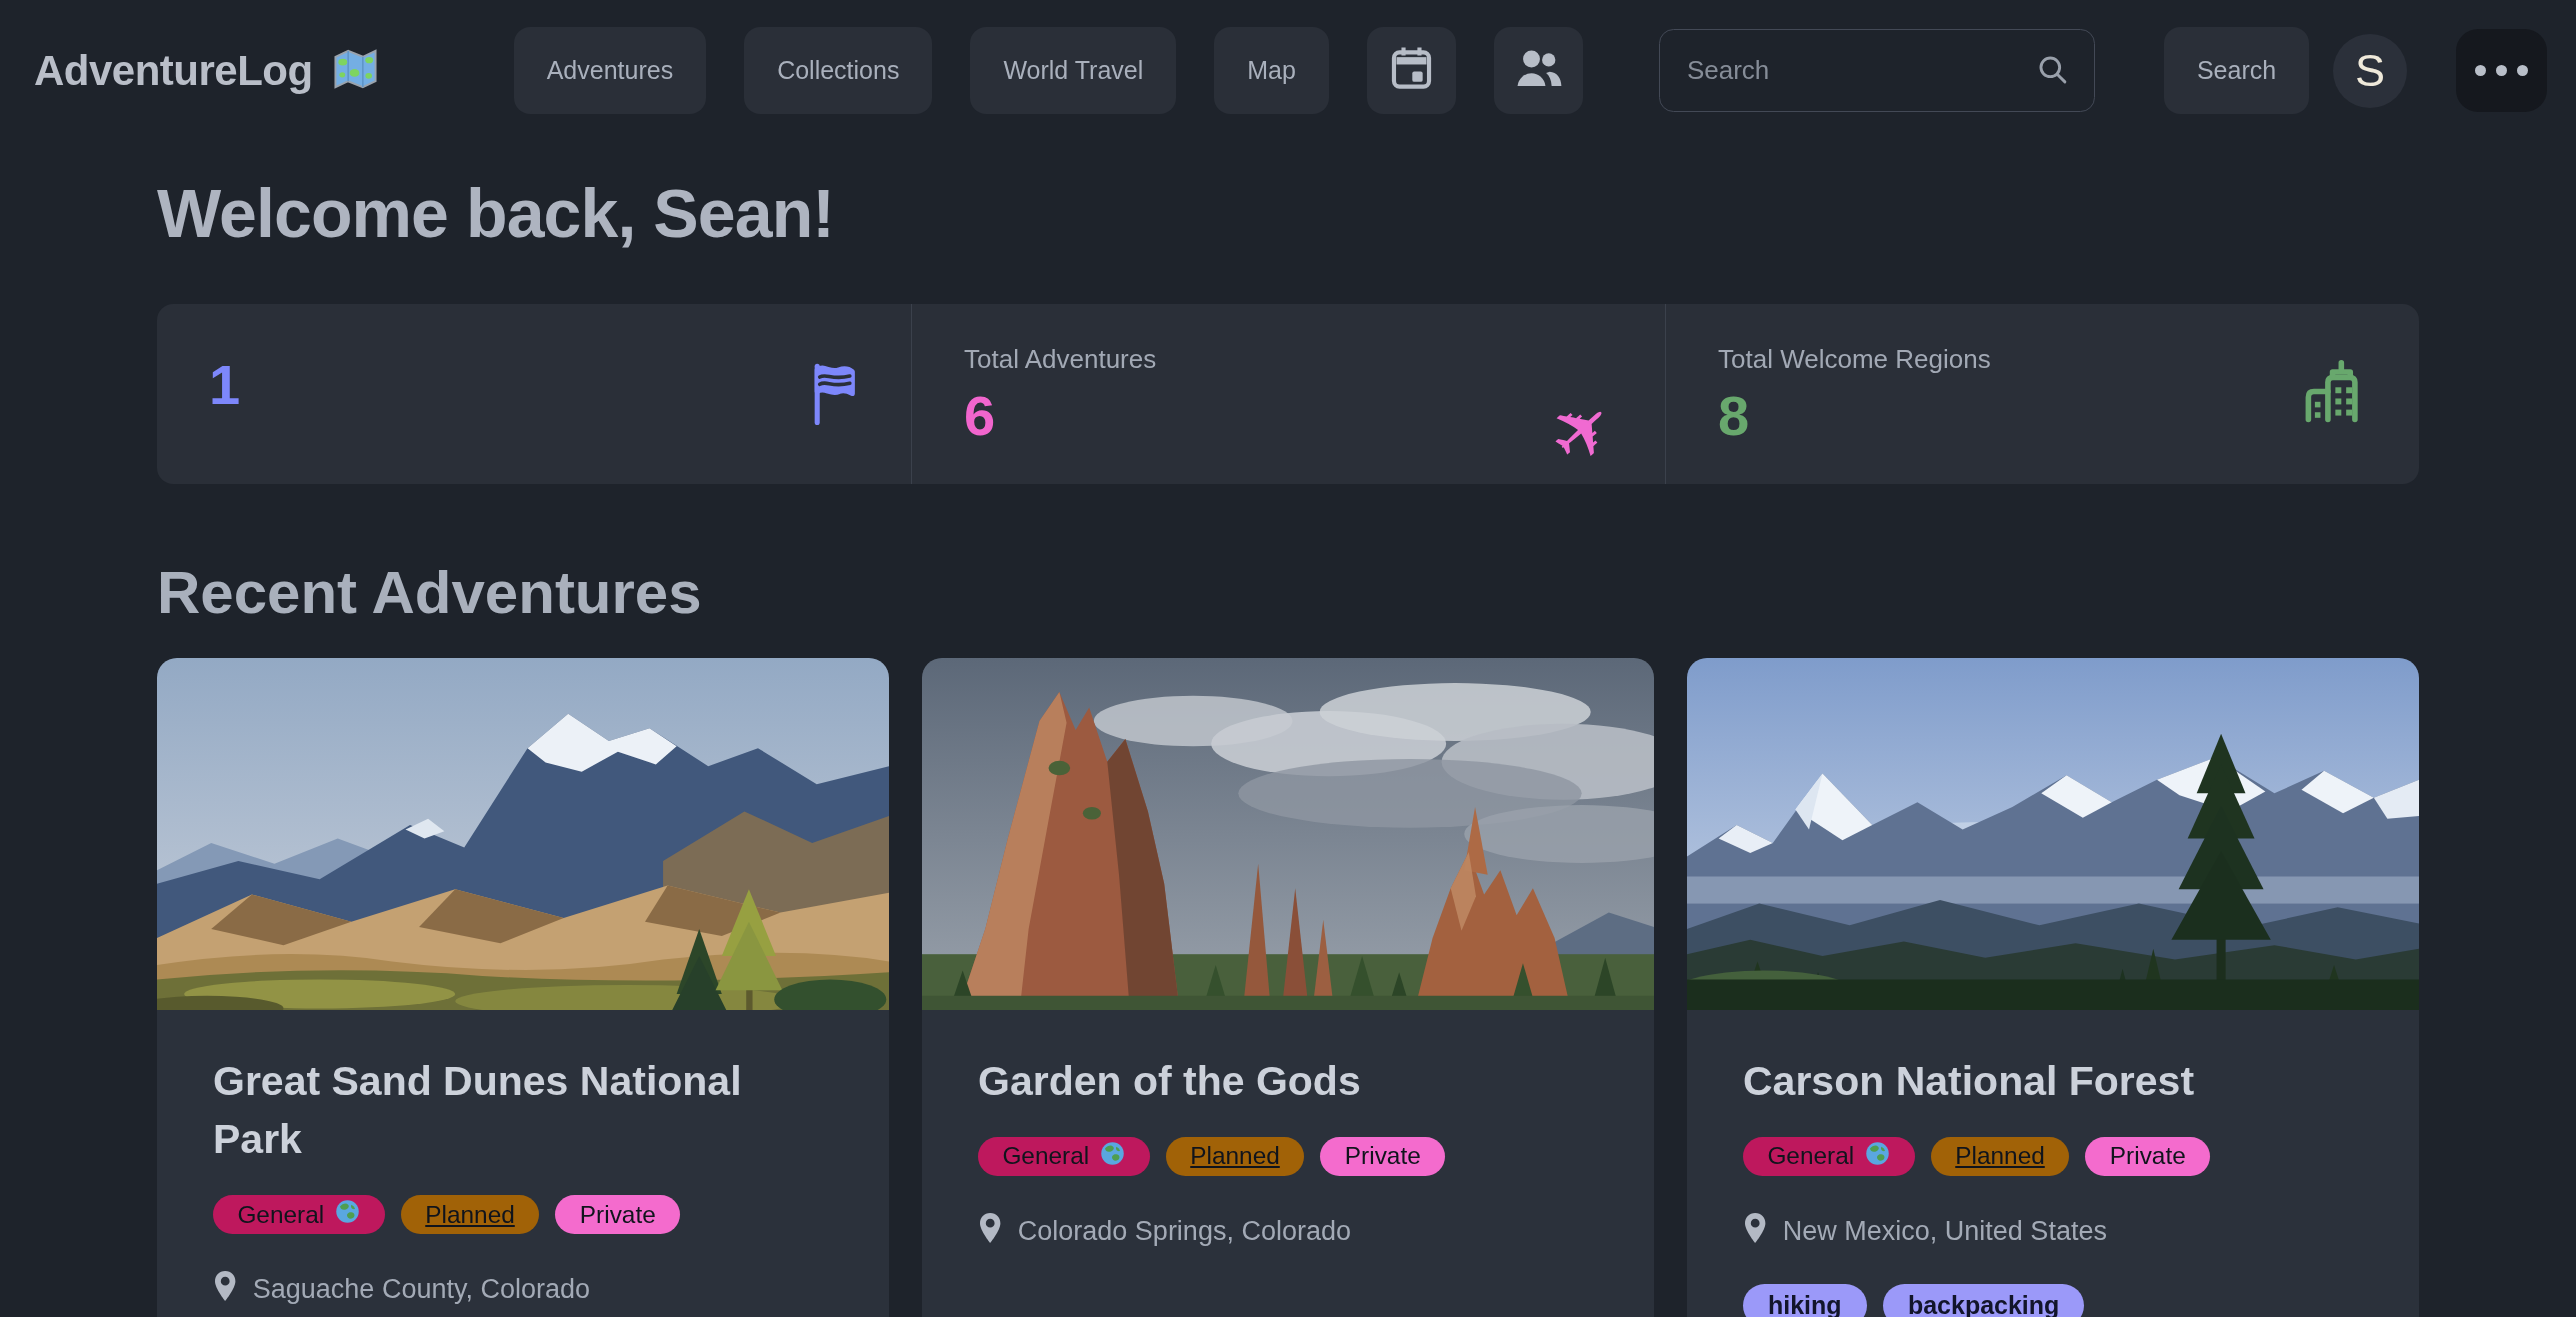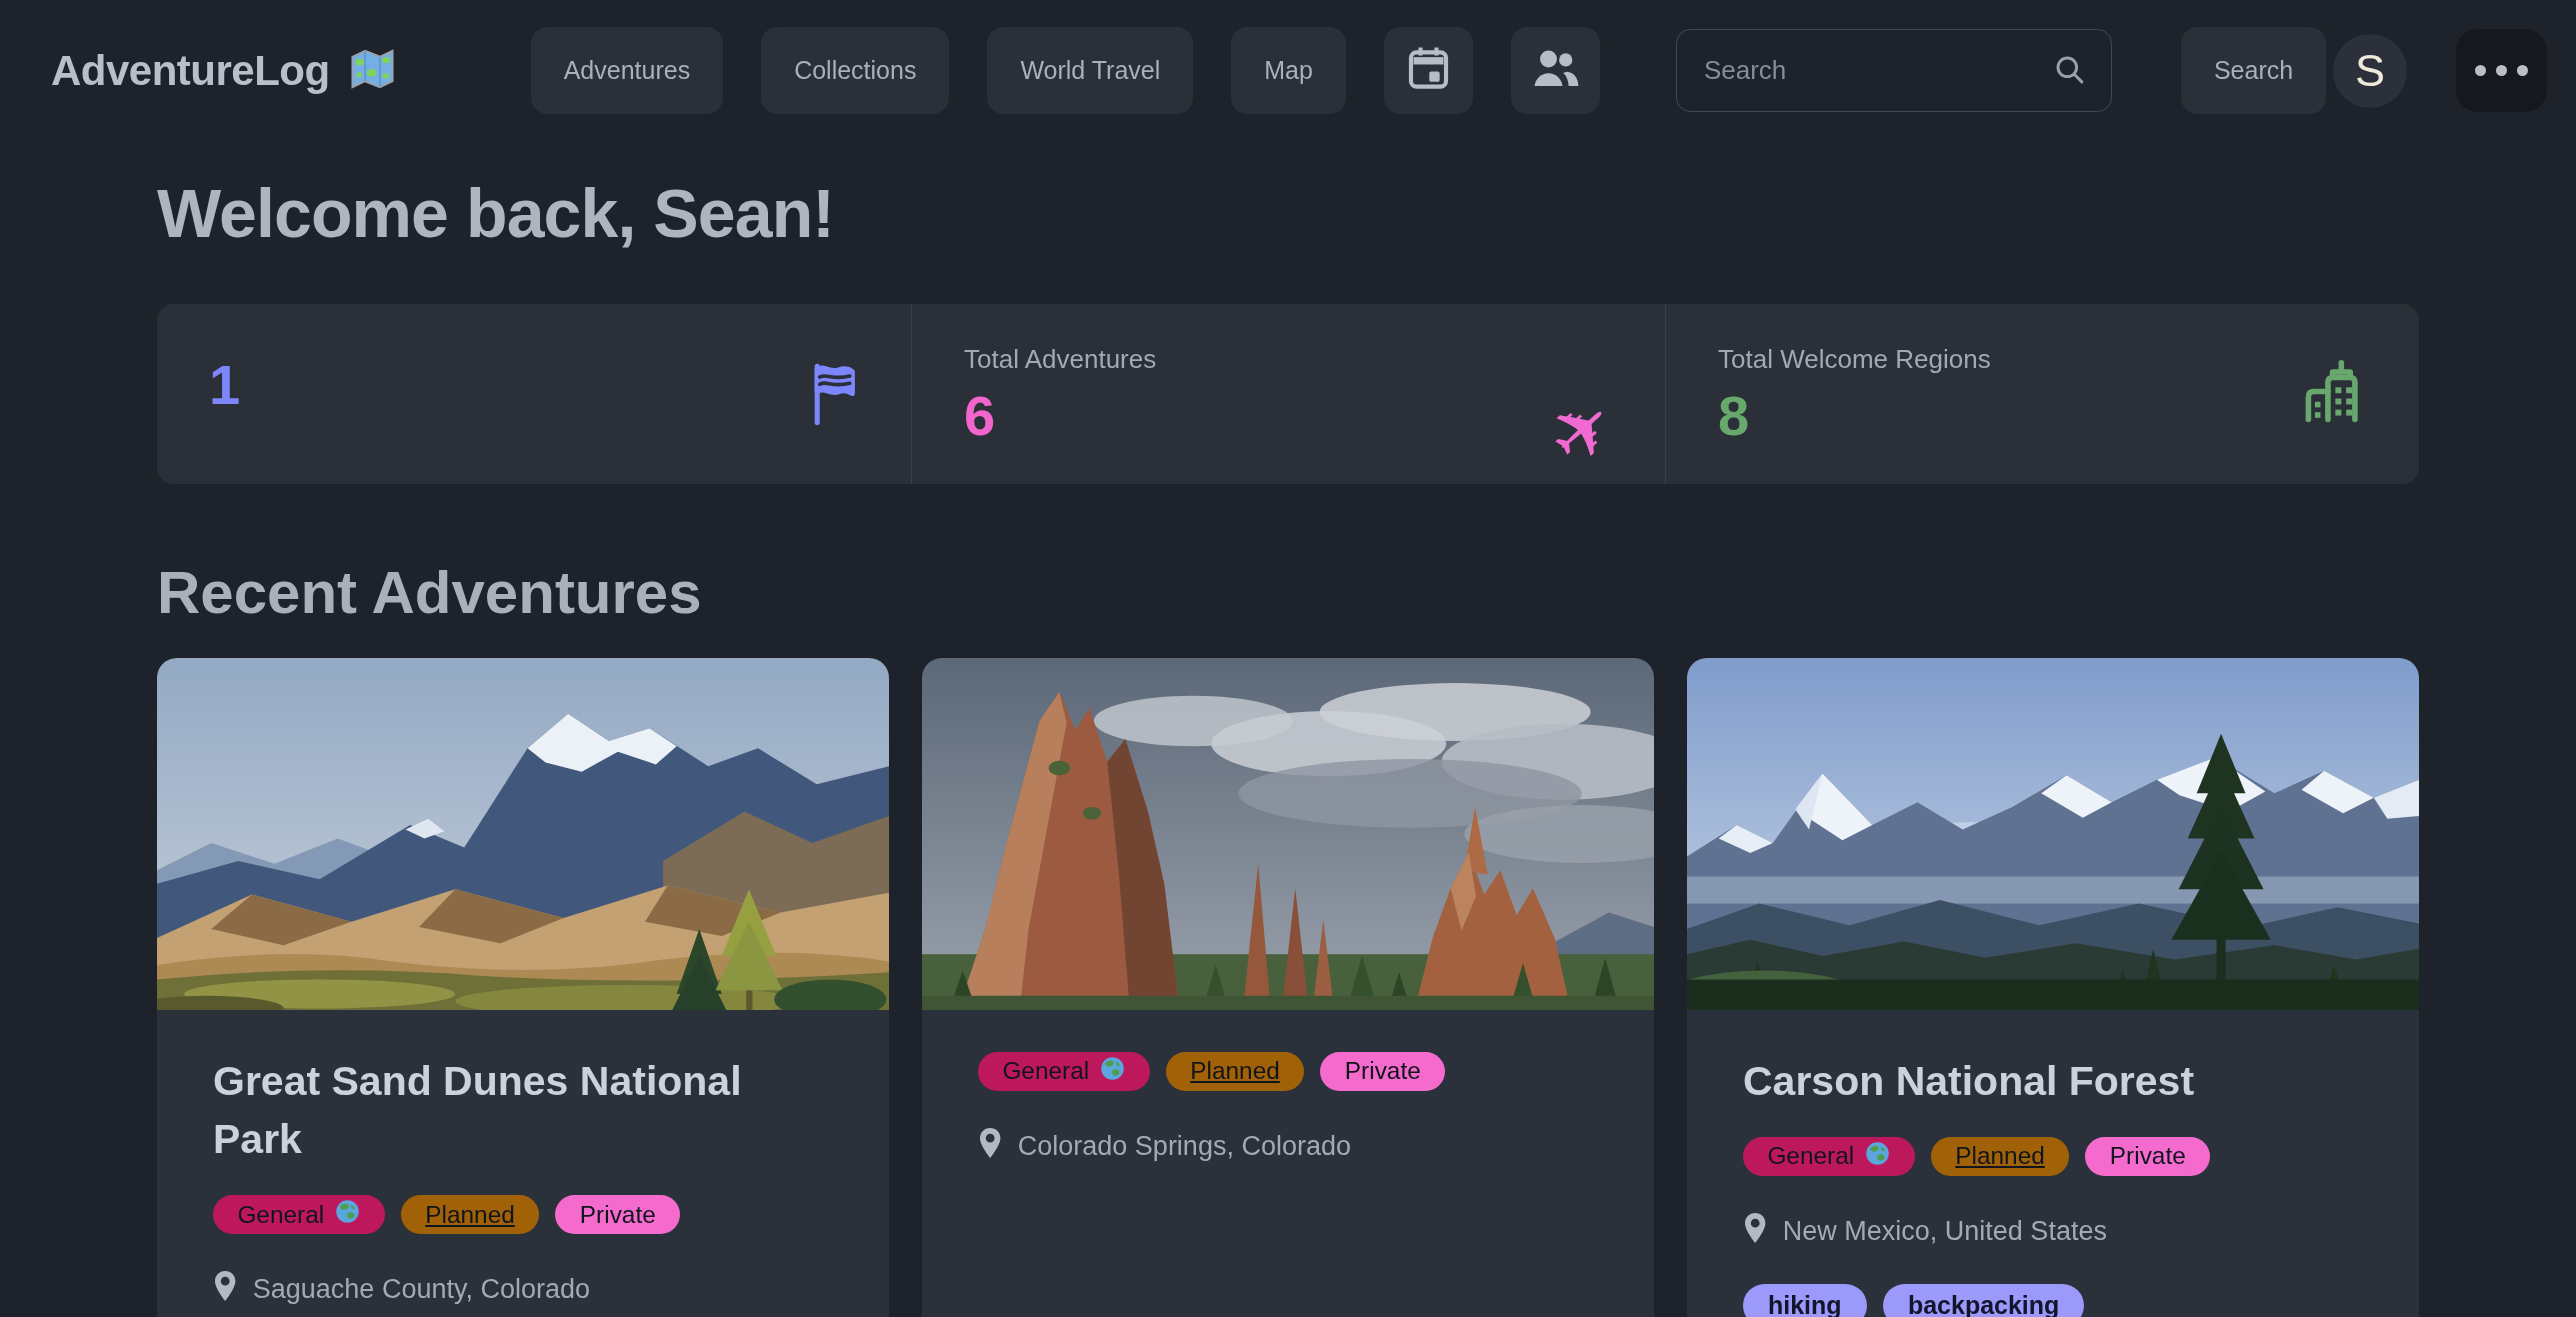--- a/index.html
+++ b/index.html
@@ -1,21 +1,21 @@
 <!DOCTYPE html>
 <html style="font-size:14.5px"><head>
 <meta charset="utf-8">
 <style>
   html,body{margin:0;padding:0;background:#14171d;}
   .page{position:relative;width:2576px;height:1318px;overflow:hidden;
         background:#1e232b;color:#a6adbb;
         font-family:"Liberation Sans","DejaVu Sans",sans-serif;}
 
   
-  .navbar{display:flex;align-items:center;padding:27px 29px 0 51px;}
+  .navbar{display:flex;align-items:center;padding:27px 29px 0 34px;}
   .logo{display:flex;align-items:center;gap:20px;}
   .logo-text{font-size:42px;font-weight:700;color:#b9bec8;letter-spacing:-0.5px;}
   .nav-group{margin-left:136px;display:flex;align-items:center;gap:38px;}
   .nav-btn{display:flex;align-items:center;justify-content:center;height:87px;
            padding:0 33px;border-radius:16.3px;background:#2a2f38;color:#a9b0bc;
            font-size:25px;border:none;cursor:pointer;white-space:nowrap;}
   .icon-btn{width:89px;padding:0;}
   .search-wrap{margin-left:38px;display:flex;align-items:center;width:436px;height:83px;
                border:1.8px solid #434956;border-radius:14.5px;padding:0 25px;box-sizing:border-box;}
   .search-wrap input{flex:1;background:transparent;border:none;outline:none;
@@ -277,20 +277,21 @@
           <path d="M585 255 L605 215 L613 264 L597 302 Z" fill="#c08a64" opacity="0.85"></path>
           <path d="M310 390 L325 340 L340 390 Z" fill="#35502d"></path>
           <path d="M470 388 L487 330 L504 388 Z" fill="#35502d"></path>
           <path d="M515 390 L528 348 L541 390 Z" fill="#2c4527"></path>
           <path d="M650 390 L665 338 L680 390 Z" fill="#35502d"></path>
           <path d="M740 390 L756 332 L772 390 Z" fill="#2c4527"></path>
           <path d="M30 390 L45 346 L60 390 Z" fill="#2c4527"></path>
           <rect x="0" y="374" width="810" height="16" fill="#3f5535"></rect>
         </svg>
         <div class="card-body">
+          <h3 class="card-title">Garden of the Gods</h3>
           <div class="badges">
             <span class="pill b-purple">
               <span>General</span>
                 <span class="gap"></span>
               <span>
                 <svg width="25" height="25" viewBox="0 0 20 20">
                   <circle cx="10" cy="10" r="9" fill="#5aa7e0"></circle>
                   <path d="M4 6 C6 3.5 9 3 10.5 4.5 C12 6 10 8 8 8.5 C6 9 4.5 8 4 6Z" fill="#4f9e4f"></path>
                   <path d="M11 11 C13.5 10 16 11.5 15.5 13.5 C15 15.5 12 16.5 10.5 15 C9 13.5 9.5 11.8 11 11Z" fill="#4f9e4f"></path>
                   <path d="M13 4.5 C14.5 5 15.8 6.5 16 8 C14.5 8.5 12.8 7.5 12.8 6 Z" fill="#4f9e4f"></path>

